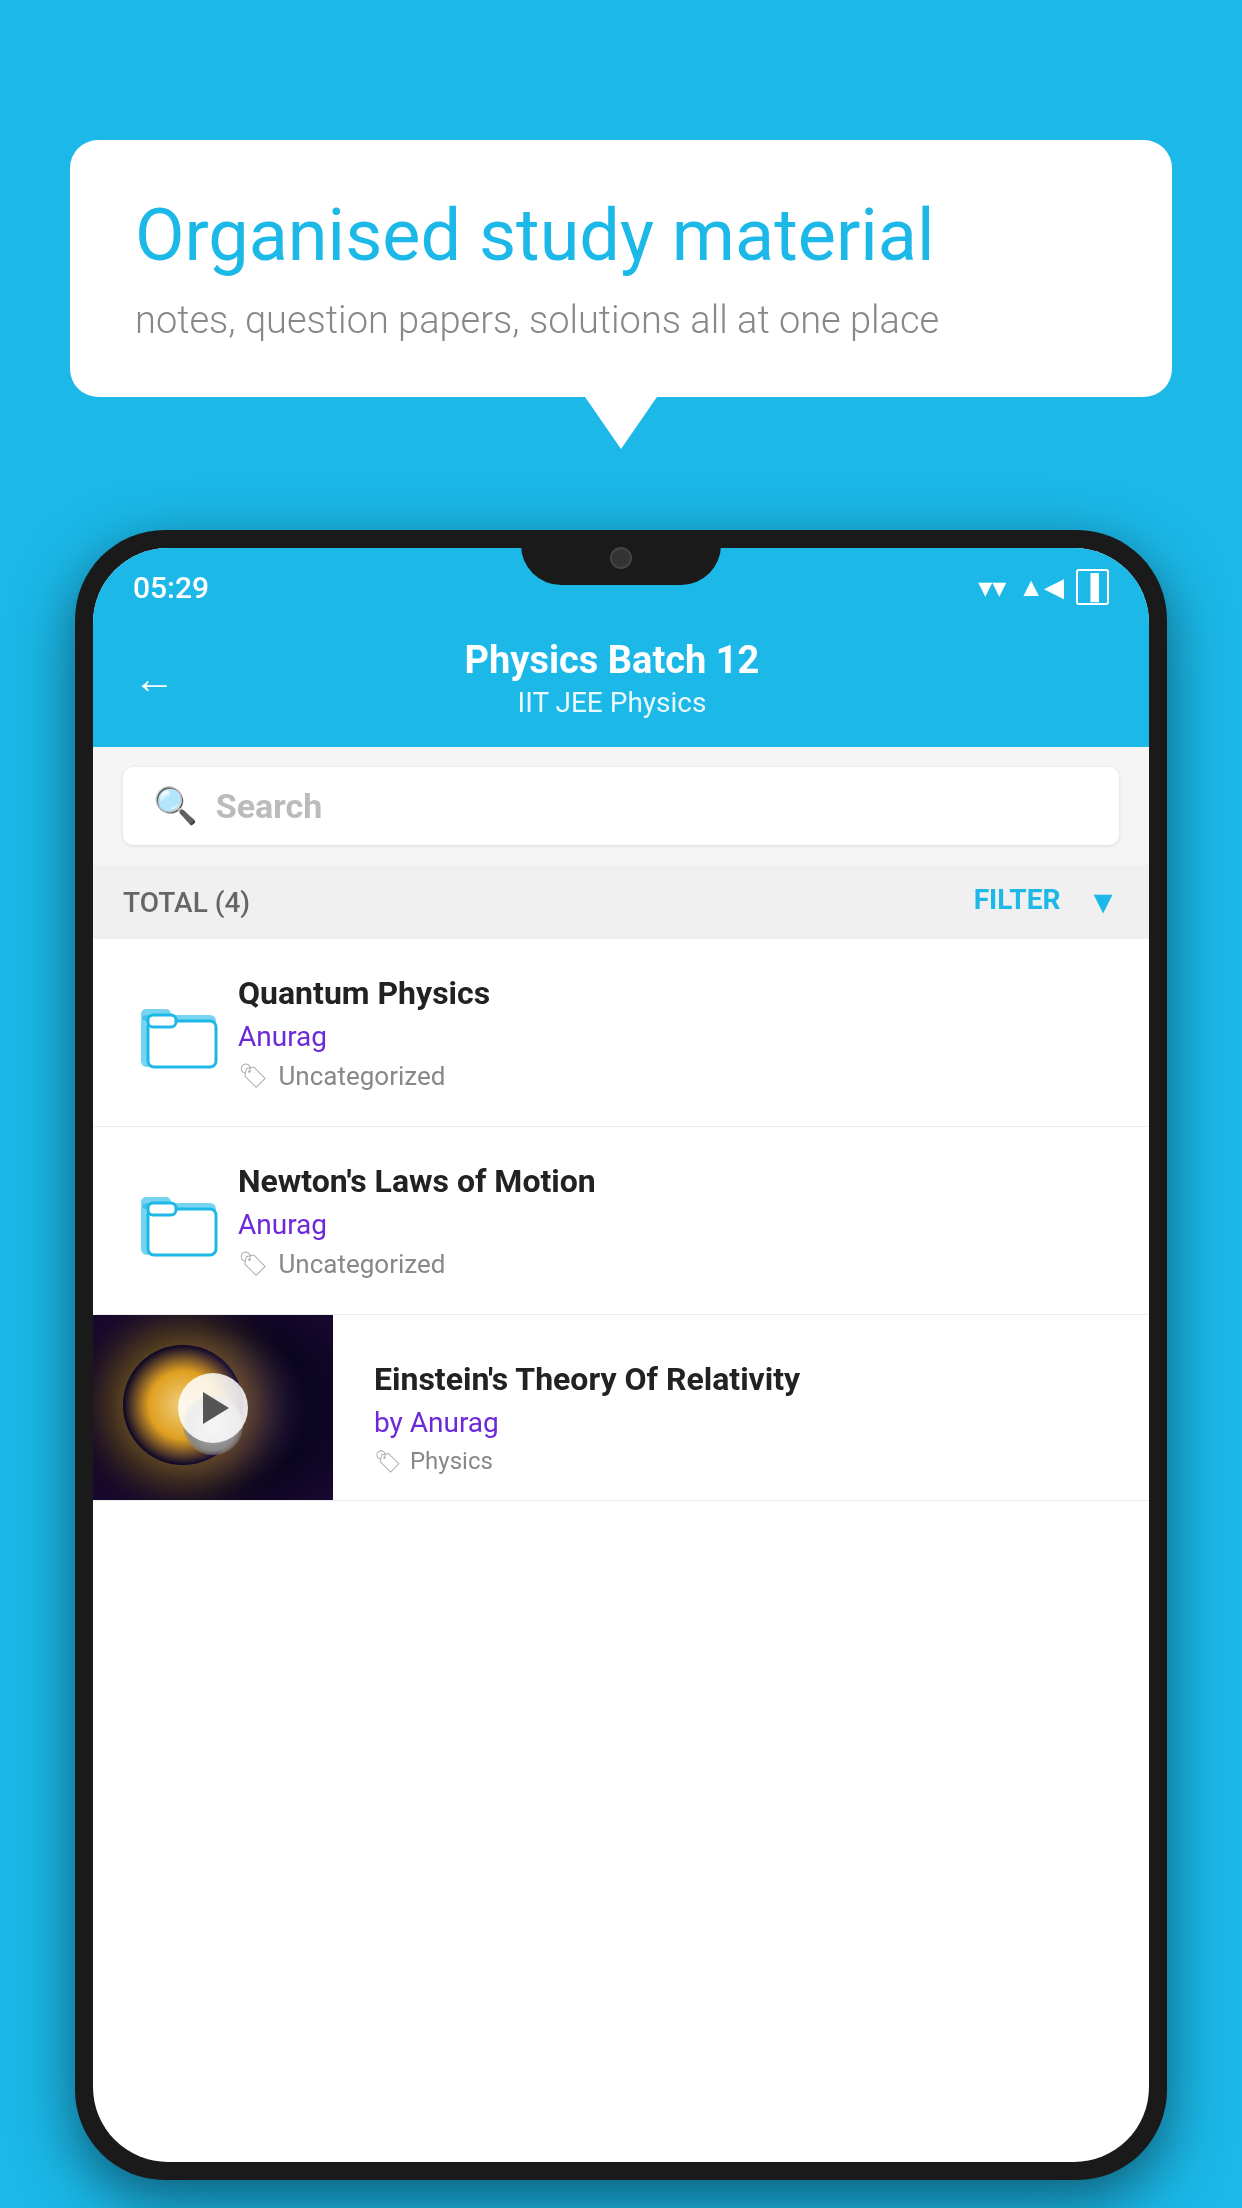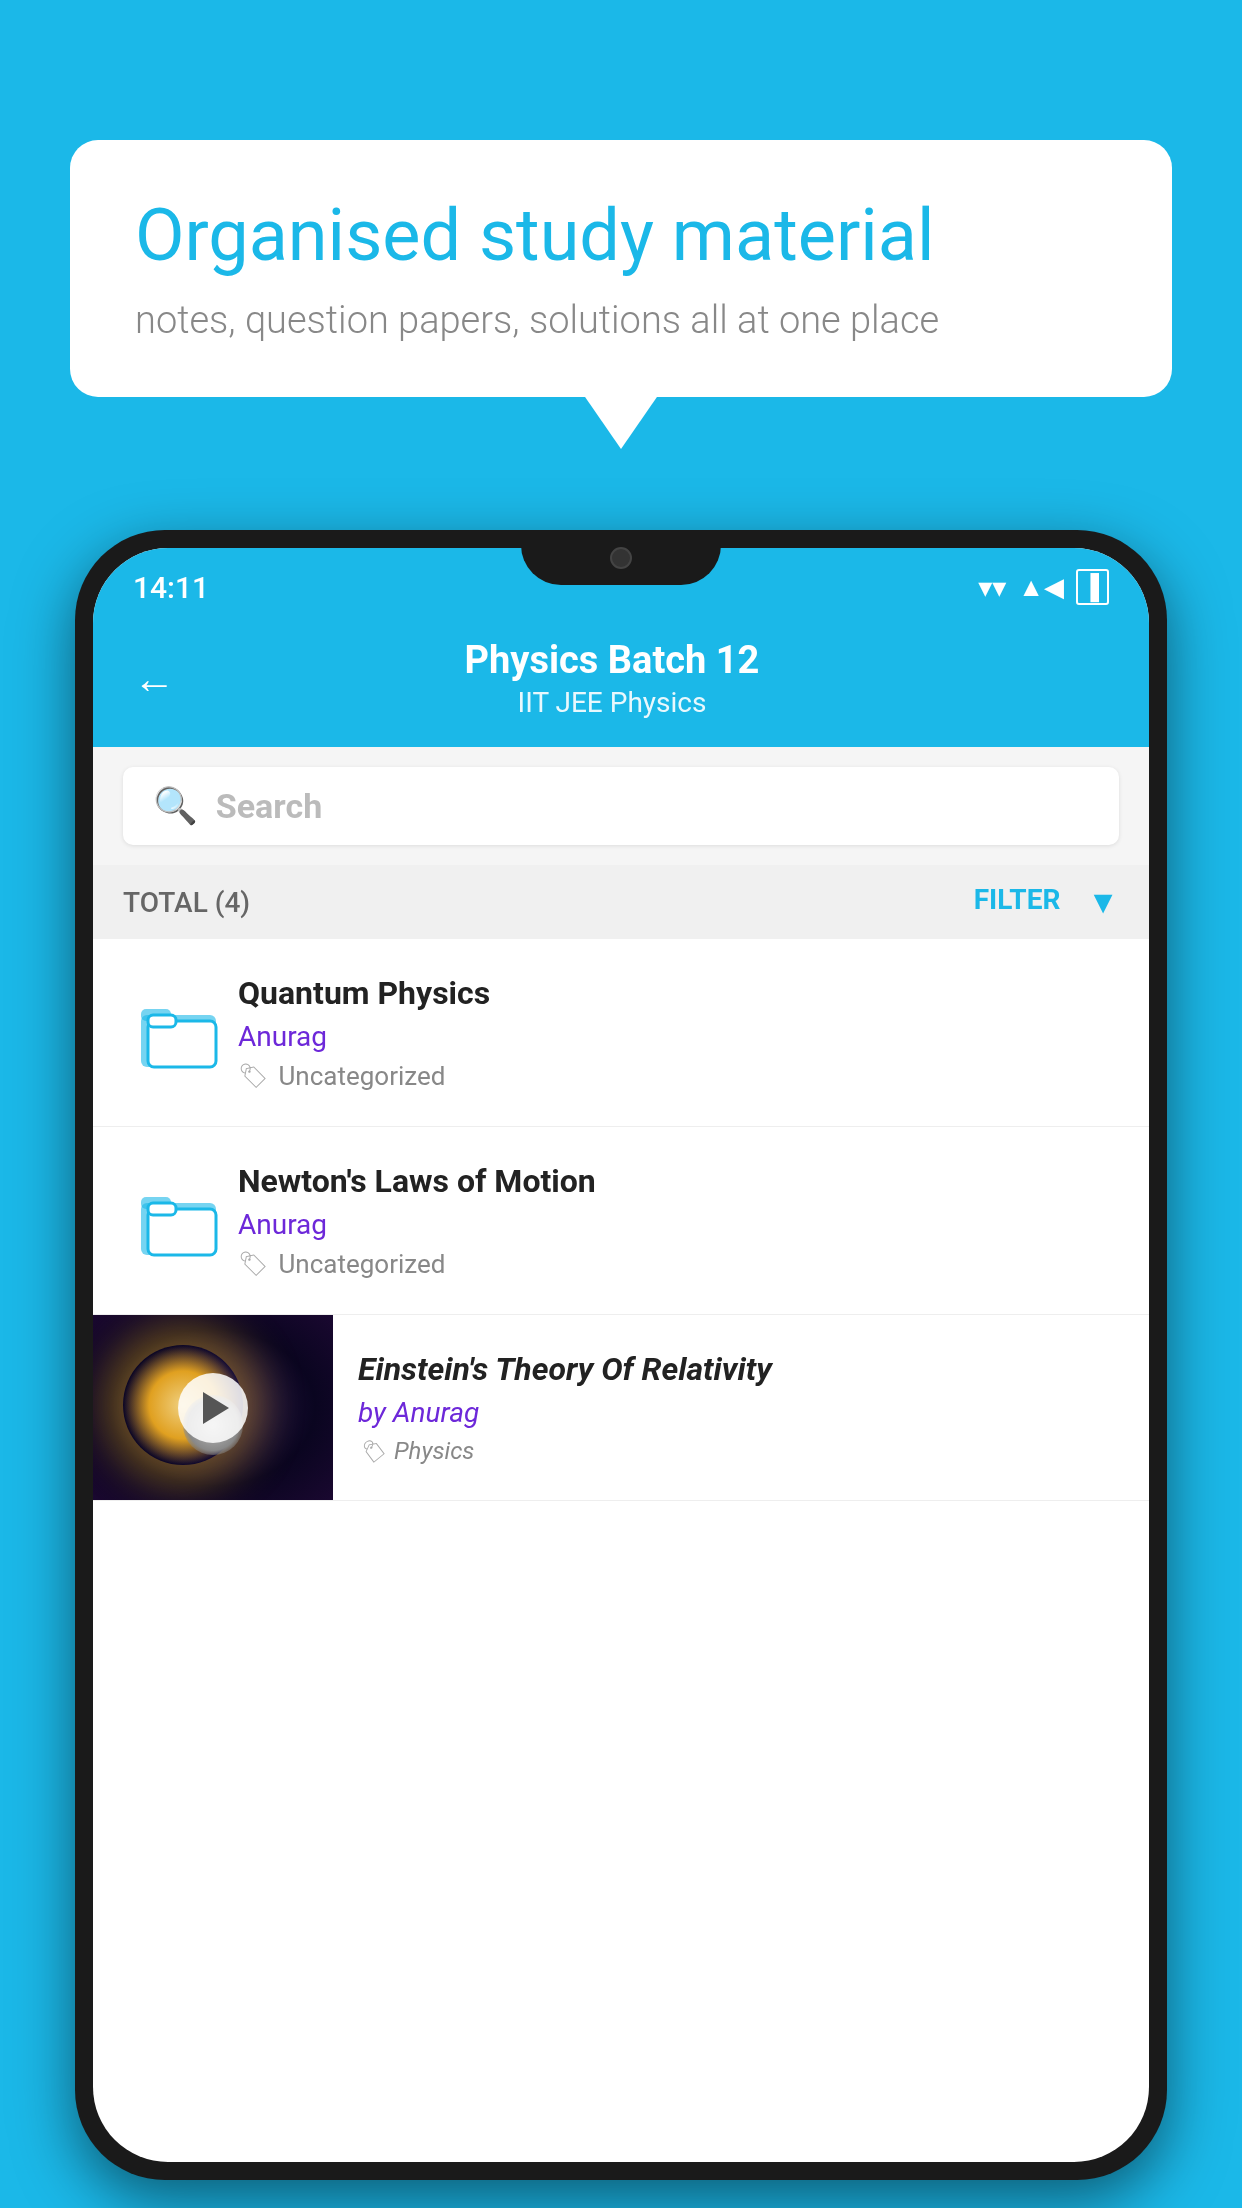--- a/index.html
+++ b/index.html
@@ -296,25 +296,24 @@
       display: flex;
       align-items: center;
       gap: 10px;
       color: #888;
       font-size: 26px;
     }
 
     
     .video-item-thumb {
       display: flex;
-      align-items: center;
+      align-items: flex-end;
       padding: 0;
       border-bottom: 1px solid #eee;
-      gap: 0;
-      font-style: italic;
+      gap: 16px;
     }
 
     .thumb-image {
       width: 240px;
       height: 185px;
       flex-shrink: 0;
       background: radial-gradient(ellipse at center, #2a1a4e 0%, #0a0520 60%, #1a0830 100%);
       position: relative;
       display: flex;
       align-items: center;
@@ -397,21 +396,21 @@
 <div class="phone-wrapper">
   <div class="phone-outer">
 
     <div class="notch">
       <div class="notch-camera"></div>
     </div>
 
     <div class="phone-inner">
 
       <div class="status-bar">
-        <span class="status-time">14:11</span>
+        <span class="status-time">05:29</span>
         <div class="status-icons">
           <span style="color:white;font-size:28px;">▾▾</span>
           <span style="color:white;font-size:26px;">▲◀</span>
           <span style="color:white;font-size:24px;border:2px solid white;padding:2px 8px 2px 4px;border-radius:3px;">▐</span>
         </div>
       </div>
 
       <div class="app-header">
         <span class="back-btn">←</span>
         <div class="header-title-block">

